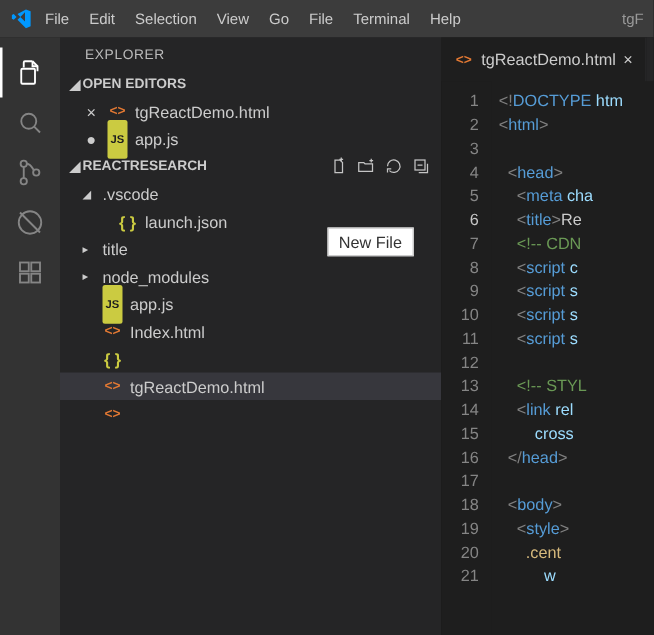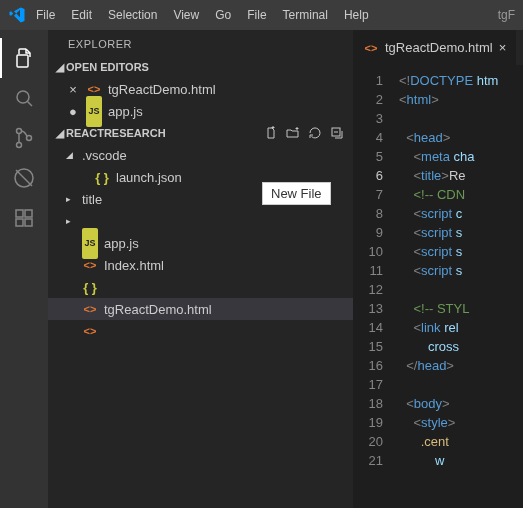--- a/index.html
+++ b/index.html
@@ -169,20 +169,21 @@
           <span class="folder-tri"></span>
           <span class="icon fi-json">{ }</span>
           <span>launch.json</span>
         </div>
         <div class="item">
           <span class="folder-tri">▸</span>
           <span>title</span>
         </div>
         <div class="item">
           <span class="folder-tri">▸</span>
+          <span>node_modules</span>
         </div>
         <div class="item">
           <span class="folder-tri"></span>
           <span class="fi-js">JS</span>
           <span>app.js</span>
         </div>
         <div class="item">
           <span class="folder-tri"></span>
           <span class="icon fi-html">&lt;&gt;</span>
           <span>Index.html</span>

